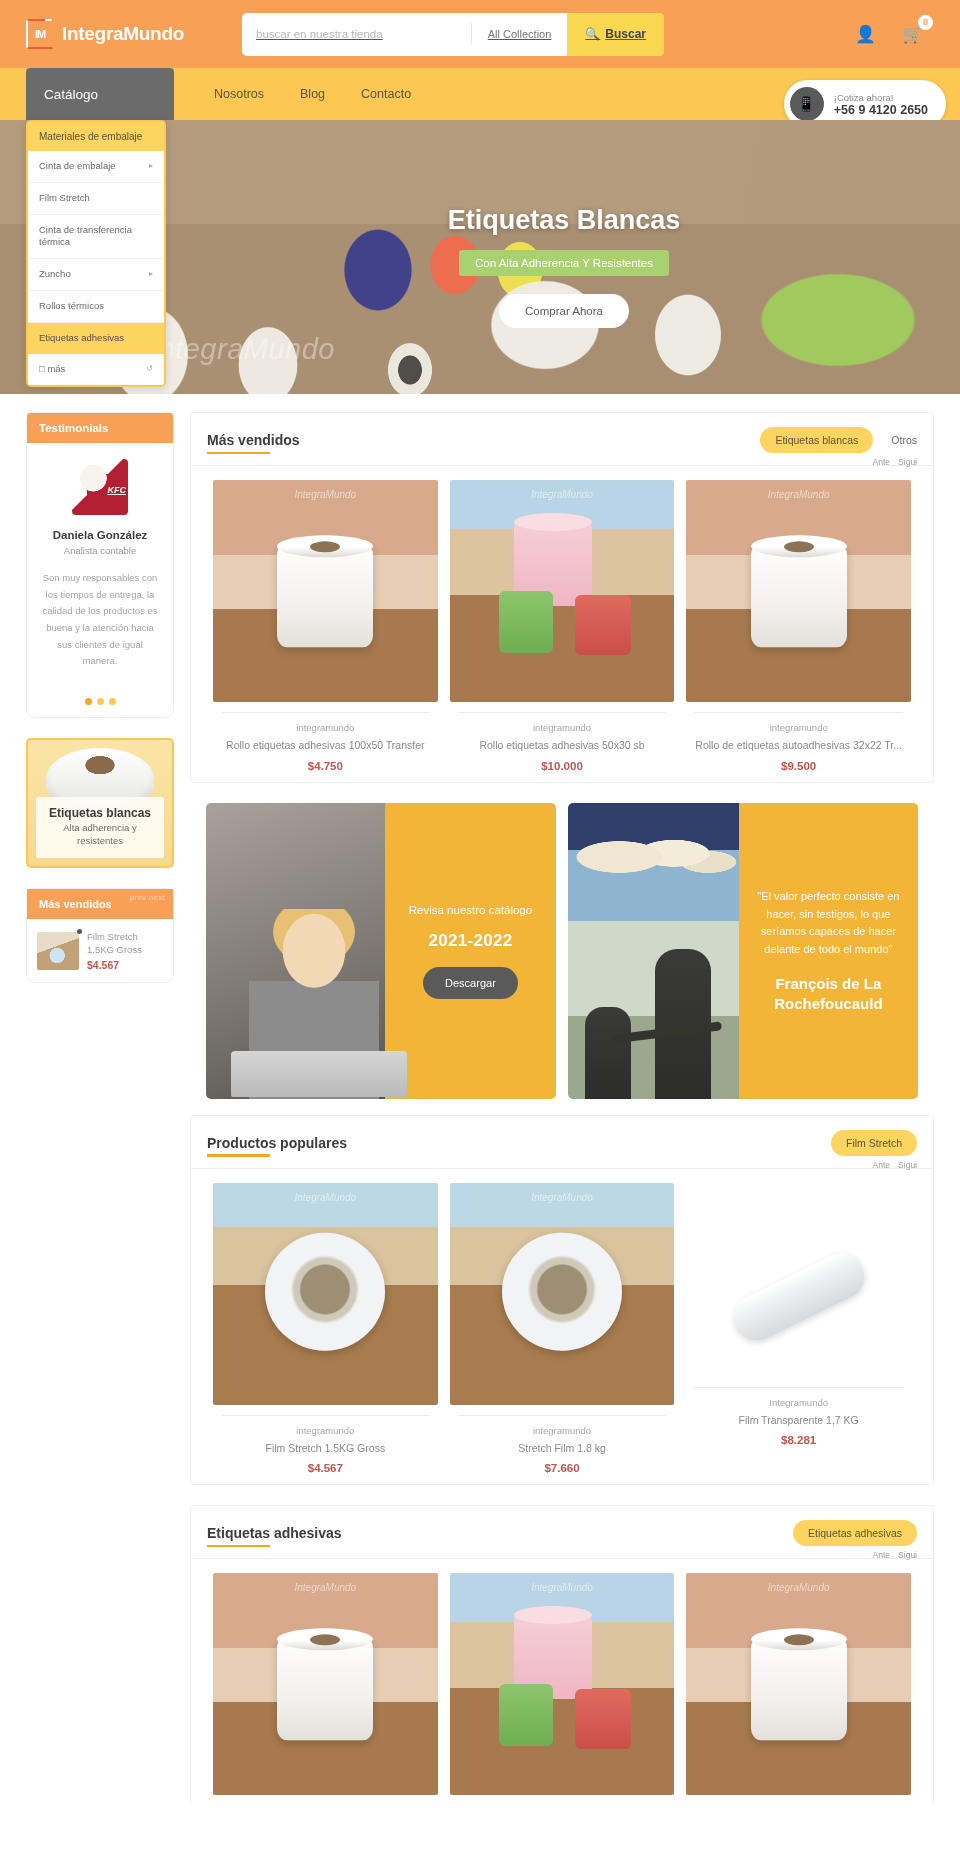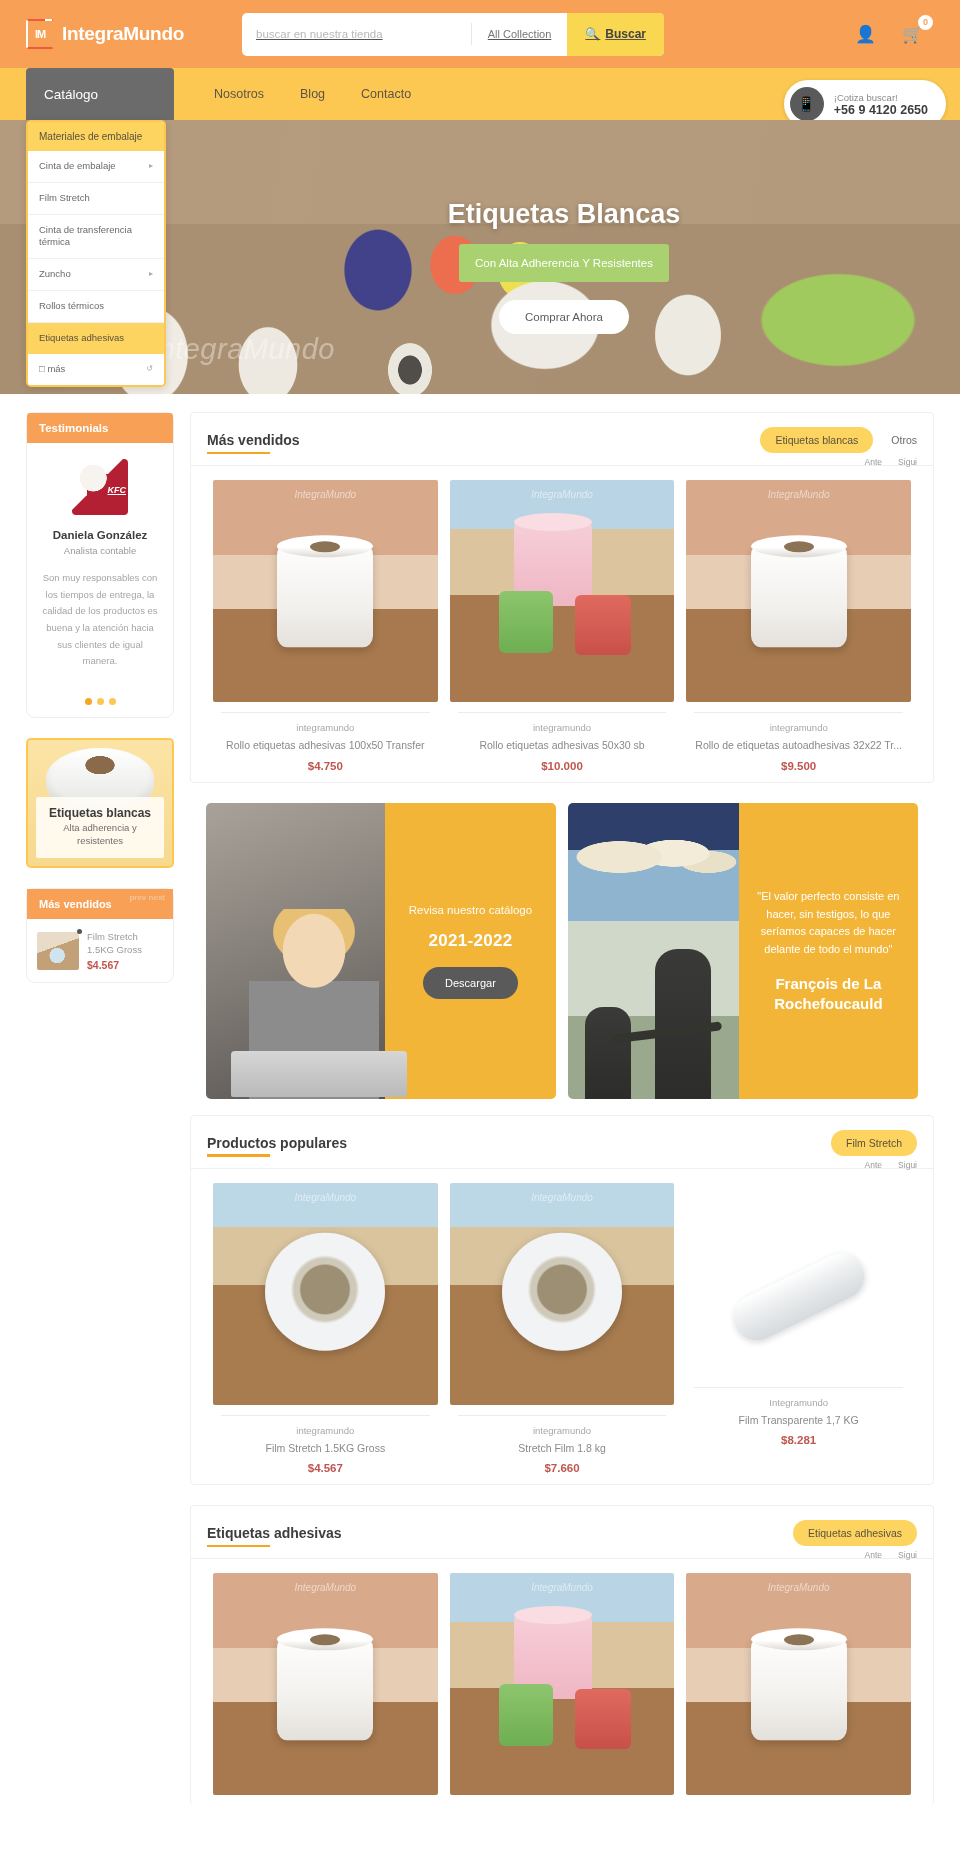--- a/index.html
+++ b/index.html
@@ -143,21 +143,21 @@
     position: absolute; left: 168px; right: 0; top: 0; bottom: 0;
     display: flex; flex-direction: column; align-items: center;
     justify-content: center; padding-top: 18px;
   }
   .hero-title {
     font-size: 27px; color: #fff; font-weight: bold;
     text-shadow: 0 1px 5px rgba(0,0,0,.3); margin-bottom: 14px;
   }
   .hero-sub {
     background: #aad16f; color: #fff; font-size: 11.5px;
-    padding: 13px 16px; border-radius: 3px; margin-bottom: 18px;
+    padding: 7px 16px; border-radius: 3px; margin-bottom: 18px;
   }
   .hero-cta {
     background: #fff; color: #5c5c5c; font-size: 11.5px;
     padding: 11px 26px; border-radius: 30px; border: none; cursor: pointer;
     font-family: "Liberation Sans", sans-serif;
   }
 
   
   .sidemenu {
     position: absolute; left: 26px; top: 120px;
@@ -269,21 +269,21 @@
   }
   .sec-divider { height: 1px; background: #efefef; margin: 12px 0 0; }
   .sec-tabs { margin-left: auto; display: flex; align-items: center; gap: 18px; }
   .tab-pill {
     background: #fcd45f; color: #5a5242; font-size: 10.5px;
     padding: 7px 15px; border-radius: 20px; cursor: pointer; white-space: nowrap;
   }
   .tab-plain { font-size: 10.5px; color: #6a6a6a; cursor: pointer; }
   .carousel-nav {
     position: absolute; right: 16px; bottom: -14px;
-    font-size: 8.5px; color: #9a9a9a; display: flex; gap: 16px;
+    font-size: 8.5px; color: #9a9a9a; display: flex; gap: 8px;
   }
 
   
   .prod-grid { display: flex; padding: 14px 16px 0; gap: 0; }
   .prod { flex: 1; text-align: center; padding: 0 6px; }
   .prod-img {
     height: 222px; border-radius: 2px; margin-bottom: 0;
     background: linear-gradient(180deg,#d8a98a 0 34%, #e7cdb4 34% 58%, #a8794e 58% 100%);
     position: relative; overflow: hidden;
   }
@@ -445,21 +445,21 @@
   <div class="navbar">
     <div class="nav-catalog">Catálogo</div>
     <div class="nav-links">
       <div class="nav-link">Nosotros</div>
       <div class="nav-link">Blog</div>
       <div class="nav-link">Contacto</div>
     </div>
     <div class="quote-pill">
       <div class="quote-ico">📱</div>
       <div>
-        <div class="quote-l1">¡Cotiza buscar!</div>
+        <div class="quote-l1">¡Cotiza ahora!</div>
         <div class="quote-l2">+56 9 4120 2650</div>
       </div>
     </div>
   </div>
 
   <div class="hero">
     <div class="hero-rolls"></div>
     <div class="hero-ghost">IntegraMundo</div>
     <div class="hero-inner">
       <div class="hero-title">Etiquetas Blancas</div>

